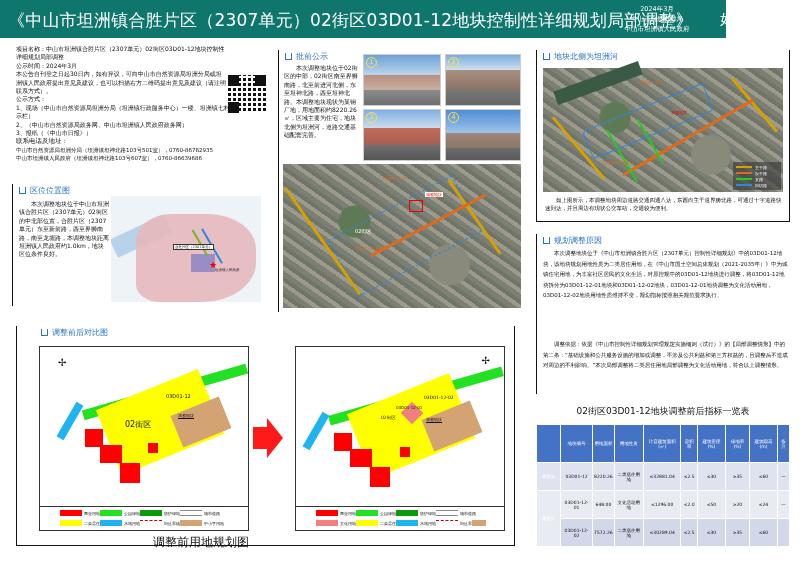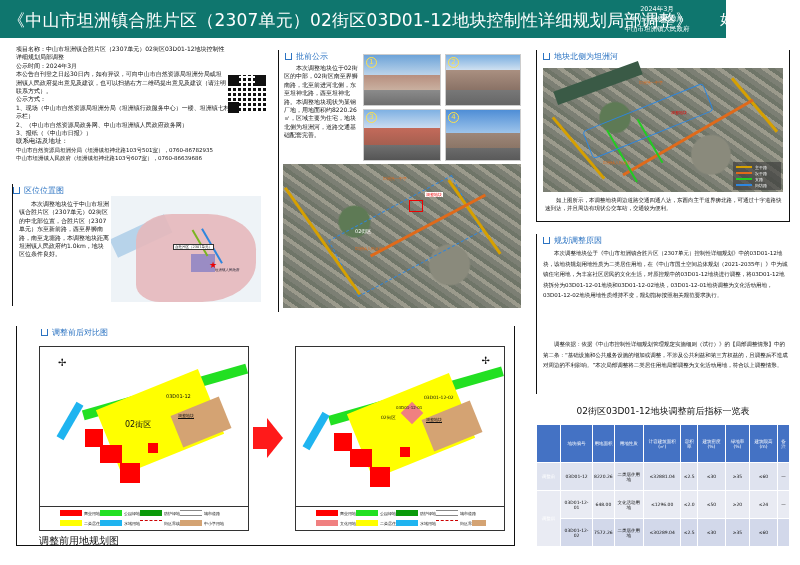--- a/index.html
+++ b/index.html
@@ -34,21 +34,21 @@
  repeating-linear-gradient(35deg,#7c7f74 0 5px,#9b9a8c 5px 9px,#6f7568 9px 13px),
  #848478}
 .legend-box{position:absolute;background:rgba(60,60,60,0.65);padding:2px 3px}
 .lg-row{display:flex;align-items:center;gap:3px;height:6px;font-size:4px;color:#fff}
 .lg-line{width:16px;height:1.5px}
 .map{position:absolute;background:#fff;border:1px solid #333;overflow:hidden}
 .zone{position:absolute}
 .maplegend{position:absolute;left:0;right:0;bottom:0;height:24px;border-top:1px solid #333;background:#fff;font-size:4px}
 .ml-item{position:absolute;display:flex;align-items:center;gap:2px}
 .ml-sw{width:22px;height:6px}
-.caption{position:absolute;font-size:10px;text-align:left}
+.caption{position:absolute;font-size:12px;text-align:right}
 table.idx{position:absolute;border-collapse:collapse;font-size:4.5px;text-align:center}
 table.idx th{background:#4472c4;color:#fff;font-weight:normal;border:1px solid #fff;padding:1px;height:38px}
 table.idx td{border:1px solid #fff;padding:1px;height:28px}
 table.idx tr.r1 td{background:#dfe3ef}
 table.idx tr.r2 td{background:#e9ebf3}
 table.idx tr.r3 td{background:#d2d8ea}
 table.idx td.rowhead{background:#4472c4;color:#fff}
 .arrow-red{position:absolute;left:253px;top:418px;width:30px;height:40px}
 .arrow-red .shaft{position:absolute;left:0;top:9px;width:16px;height:22px;background:#ff1a1a}
 .arrow-red .head{position:absolute;left:14px;top:0;width:0;height:0;border-top:20px solid transparent;border-bottom:20px solid transparent;border-left:16px solid #ff1a1a}
@@ -81,21 +81,21 @@
     <p style="font-size:6.5px">联系电话及地址：</p>
     <p style="font-size:5.5px">中山市自然资源局坦洲分局（坦洲镇坦神北路103号501室），0760-86782935</p>
     <p style="font-size:5.5px">中山市坦洲镇人民政府（坦洲镇坦神北路103号607室），0760-86639686</p>
   </div>
   <div class="qr" style="left:212px;top:30px;">
       <div class="qr-inner"></div>
     </div>
 </div>
 
 <div class="box" style="left:12px;top:184px;width:258px;height:122px;">
-  <div class="sec-title" style="">
+  <div class="sec-title" style="margin-left:6px">
       <span class="sq"></span>
       <span>区位位置图</span>
     </div>
   <div class="para ind" style="position:absolute;left:6px;top:16px;width:90px;">本次调整地块位于中山市坦洲镇合胜片区（2307单元）02街区的中北部位置，合胜片区（2307单元）东至新前路，西至界狮南路，南至龙塘路，本调整地块距离坦洲镇人民政府约1.0km，地块区位条件良好。</div>
   <div style="position:absolute;left:98px;top:12px;width:150px;height:106px;background:#eef3f7;overflow:hidden;">
     <div style="position:absolute;left:0;top:30px;width:60px;height:20px;background:#b7d3ea;transform:rotate(-25deg)"></div>
     <div style="position:absolute;left:25px;top:18px;width:120px;height:88px;background:#e6b8bb;border-radius:30% 40% 45% 20%;opacity:0.9"></div>
     <div style="position:absolute;left:80px;top:58px;width:24px;height:18px;background:#9a8cc4"></div>
     <div style="position:absolute;left:88px;top:32px;width:2px;height:30px;background:#7ab521;transform:rotate(-30deg)"></div>
     <div style="position:absolute;left:100px;top:30px;width:2px;height:40px;background:#2e86de;transform:rotate(-30deg)"></div>

